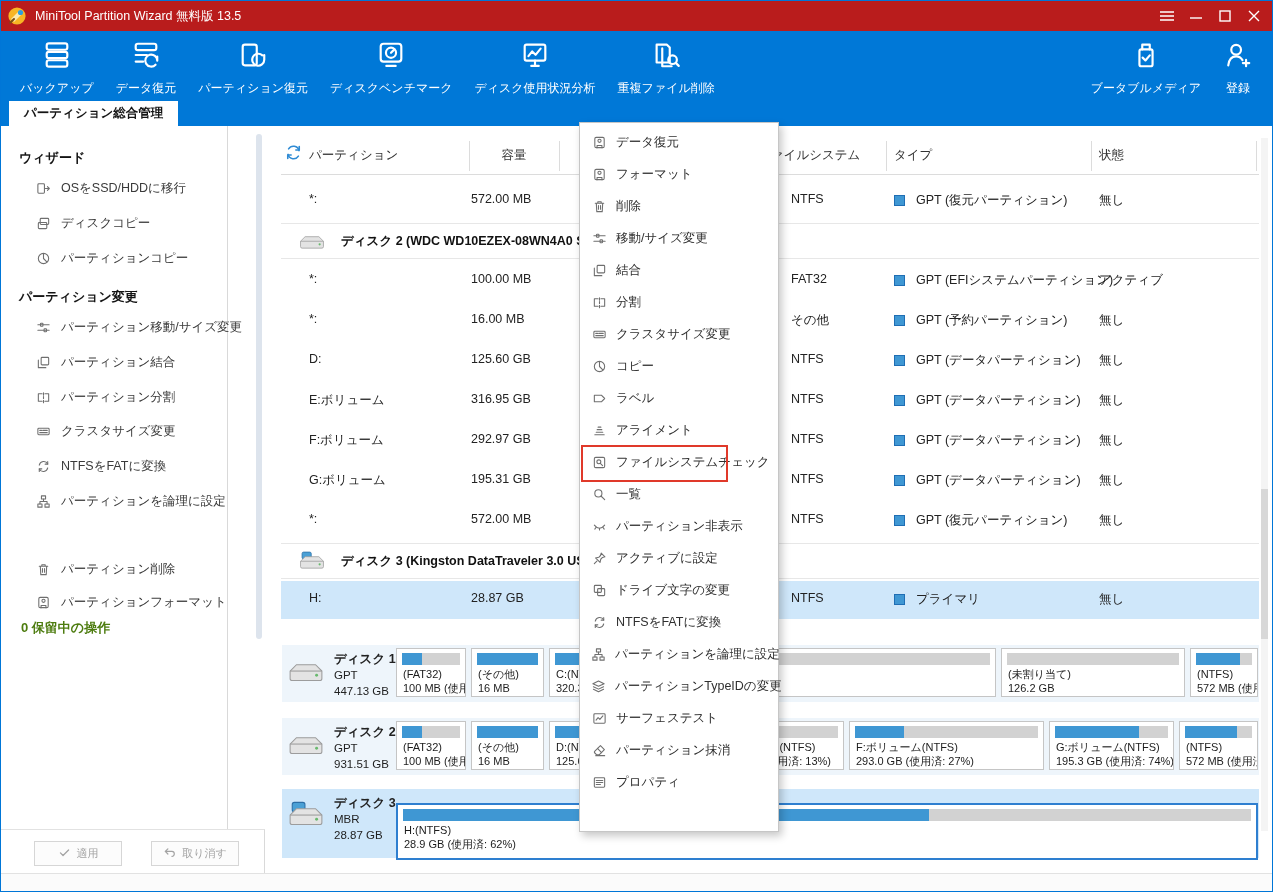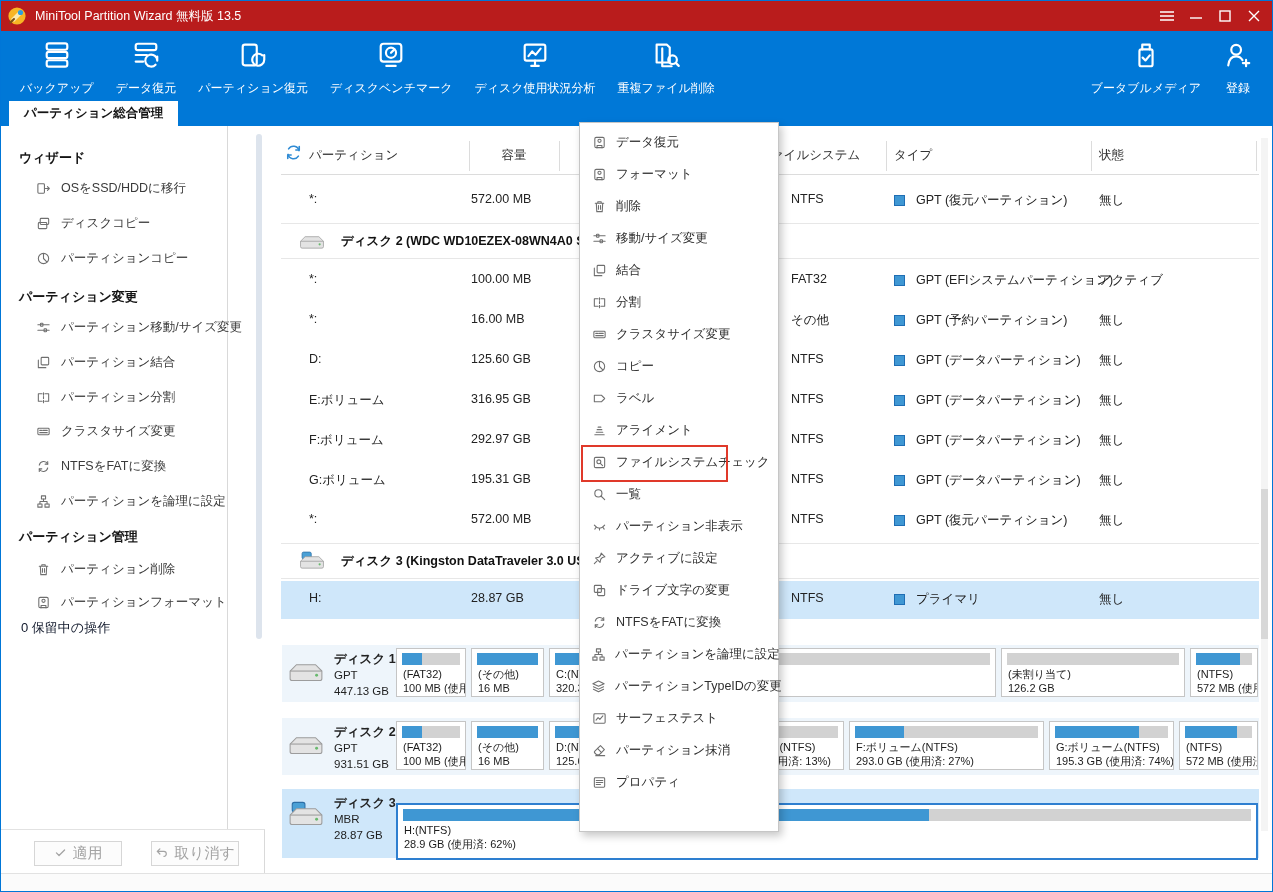--- a/index.html
+++ b/index.html
@@ -29,26 +29,26 @@
   .tab{position:absolute;left:8px;top:0;height:25px;background:#fff;color:#151515;
        font-weight:bold;font-size:12.5px;display:flex;align-items:center;padding:0 15px;cursor:default;}
 
   
   .sidebar{position:absolute;left:0;top:125px;width:227px;height:703px;background:#fff;
            border-right:1px solid #d9d9d9;}
   .sb-entry{position:absolute;left:0;width:250px;height:22px;display:flex;align-items:center;}
   .sb-head{font-weight:bold;font-size:13px;color:#141414;padding-left:18px;}
   .sb-item{font-size:12.5px;color:#3a3a3a;padding-left:34px;gap:10px;cursor:pointer;}
   .sb-item .ic{display:flex;width:16px;justify-content:center;color:#6f6f6f;}
-  .sb-pending{font-weight:normal;font-size:13px;color:#0f172a;padding-left:20px;}
+  .sb-pending{font-weight:bold;font-size:13px;color:#4d7c0f;padding-left:20px;}
   .sb-scroll{position:absolute;left:255px;top:8px;width:6px;height:505px;background:#dde4ed;border-radius:3px;}
   .sb-footer{position:absolute;left:0;top:828px;width:264px;height:44px;background:#fff;
              border-top:1px solid #e2e2e2;border-right:1px solid #d9d9d9;}
   .sb-btn{position:absolute;top:11px;height:25px;width:88px;border:1px solid #d6d6d6;background:#fcfcfc;
-          color:#a3a3a3;font-size:15px;display:flex;align-items:center;justify-content:center;gap:6px;cursor:pointer;}
+          color:#a3a3a3;font-size:11px;display:flex;align-items:center;justify-content:center;gap:6px;cursor:pointer;}
 
   
   .statusbar{position:absolute;left:0;top:872px;right:0;height:19px;background:#fbfbfb;border-top:1px solid #e2e2e2;}
 
   
   .thead{position:absolute;left:280px;top:137px;width:978px;height:37px;border-bottom:1px solid #dcdcdc;
          font-size:12.5px;color:#333;}
   .thead .hl{position:absolute;top:9px;}
   .thead .sep{position:absolute;top:3px;height:30px;width:1px;background:#dcdcdc;}
   .trow{position:absolute;left:280px;width:978px;height:40px;font-size:12.5px;color:#222;cursor:pointer;}
@@ -281,21 +281,20 @@
         <span class="ic">
           <svg width="15" height="15" viewBox="0 0 16 16" fill="none" stroke="#6f6f6f" stroke-width="1.15" stroke-linecap="round" stroke-linejoin="round">
             <rect x="5.8" y="2" width="4.4" height="3.4"></rect>
             <rect x="2" y="10.6" width="4.4" height="3.4"></rect>
             <rect x="9.6" y="10.6" width="4.4" height="3.4"></rect>
             <path d="M8 5.4V8M4.2 10.6V8h7.6v2.6"></path>
           </svg>
         </span>
         <span>パーティションを論理に設定</span>
       </div>
-      <div class="sb-entry sb-head" style="top:400px">パーティション管理</div>
       <div class="sb-entry sb-item" style="top:432px">
         <span class="ic">
           <svg width="15" height="15" viewBox="0 0 16 16" fill="none" stroke="#6f6f6f" stroke-width="1.15" stroke-linecap="round" stroke-linejoin="round">
             <path d="M3.5 4.5h9M6.2 4.5V3h3.6v1.5M4.6 4.5l.5 9h5.8l.5-9M6.9 7v4M9.1 7v4"></path>
           </svg>
         </span>
         <span>パーティション削除</span>
       </div>
       <div class="sb-entry sb-item" style="top:465px">
         <span class="ic">

